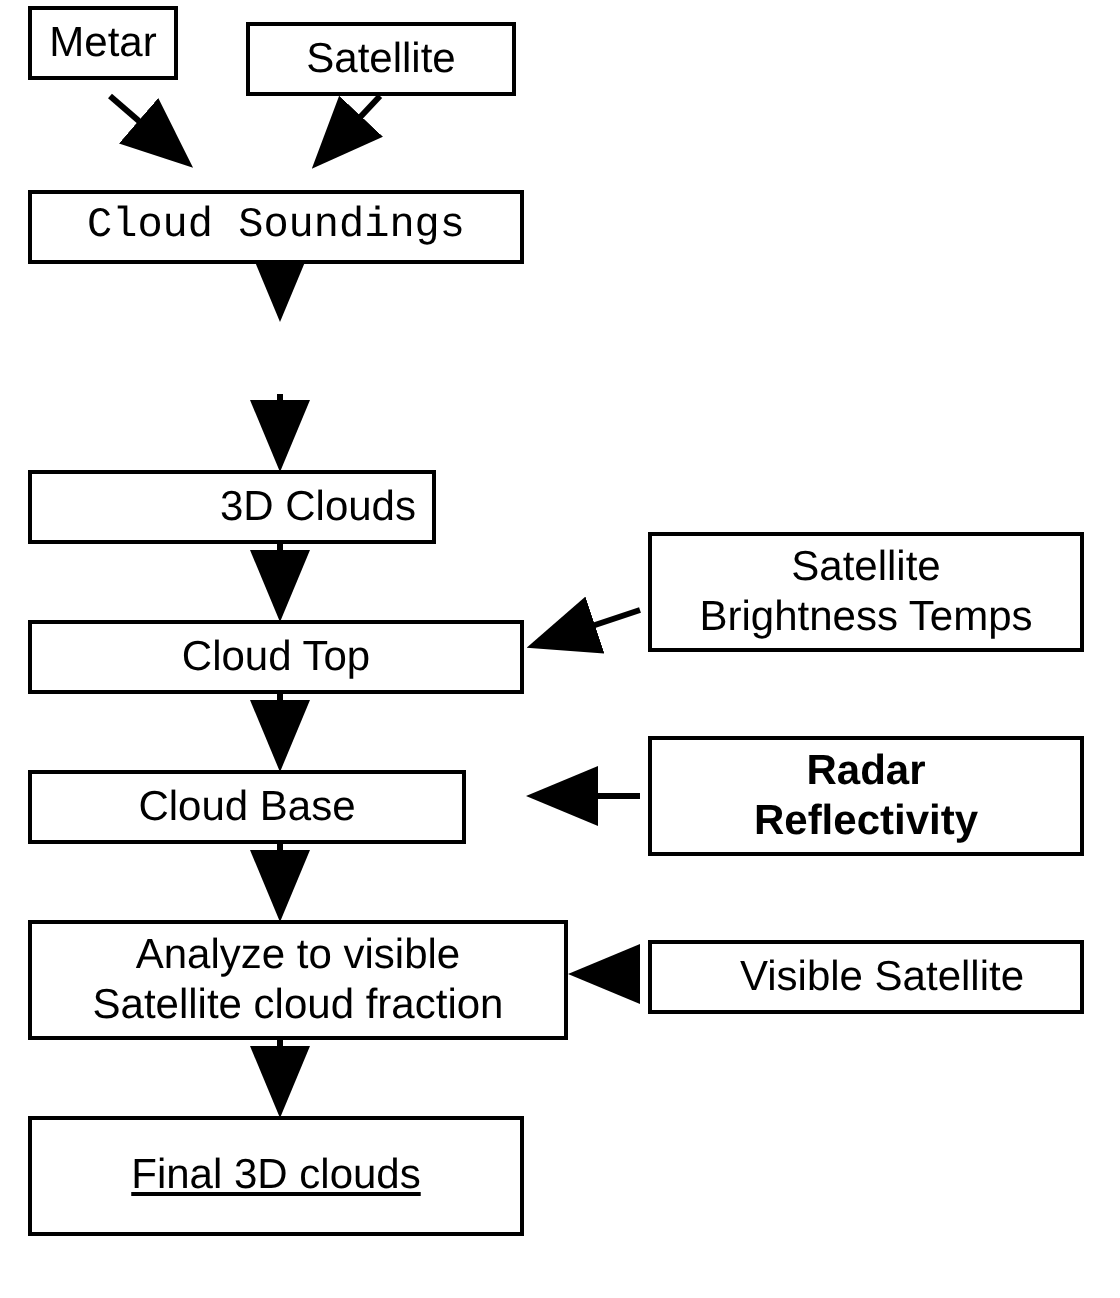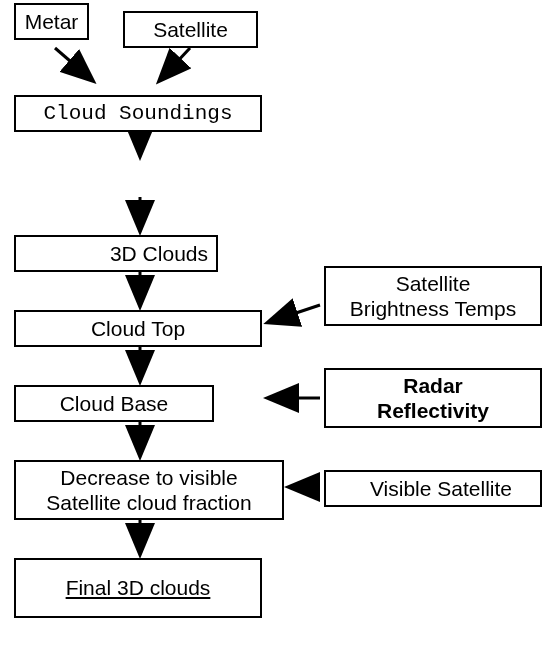--- a/index.html
+++ b/index.html
@@ -84,26 +84,26 @@
 
 
   <div class="box" style="left:14px; top:235px; width:204px; height:37px;justify-content:flex-end;">
     <span>3D Clouds</span>
   </div>
 
   <div class="box" style="left:14px; top:310px; width:248px; height:37px;align-items:flex-end;">
     <span>Cloud Top</span>
   </div>
 
-  <div class="box" style="left:14px; top:385px; width:200px; height:37px;">
+  <div class="box" style="left:14px; top:385px; width:219px; height:37px;">
     <span>Cloud Base</span>
   </div>
 
   <div class="box" style="left:14px; top:460px; width:270px; height:60px; white-space: pre-line;">
-    <span>Decrease to visible
+    <span>Analyze to visible
 Satellite cloud fraction</span>
   </div>
 
   <div class="box" style="left:14px; top:558px; width:248px; height:60px;text-decoration:underline;">
     <span>Final 3D clouds</span>
   </div>
 
   <div class="box" style="left:324px; top:266px; width:218px; height:60px; white-space: pre-line;">
     <span>Satellite
 Brightness Temps</span>

